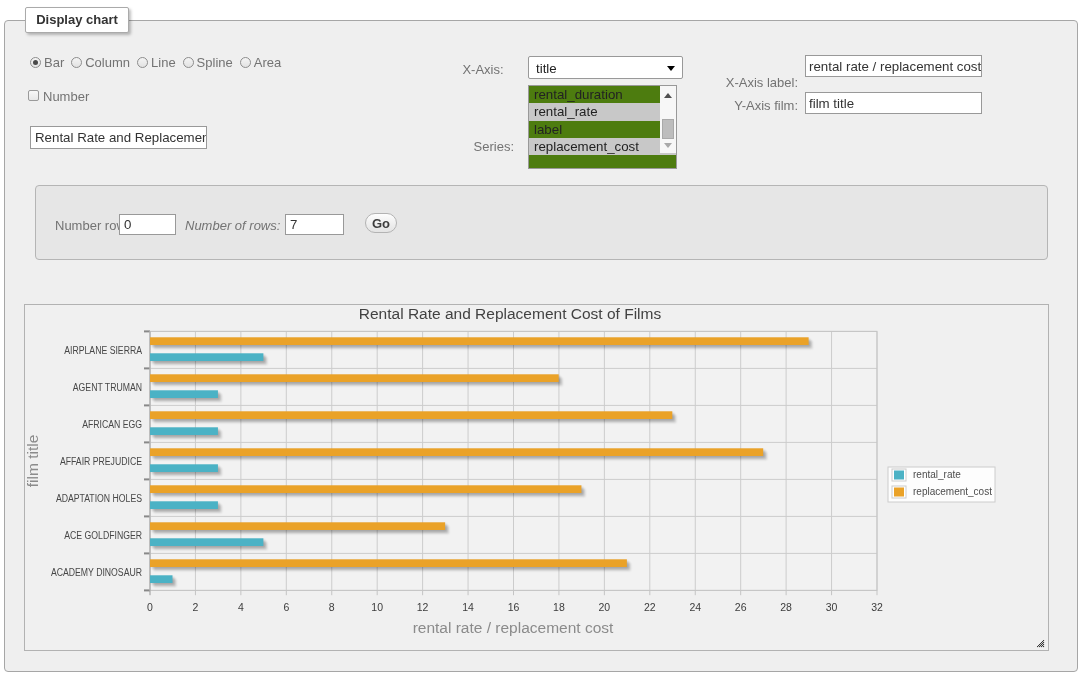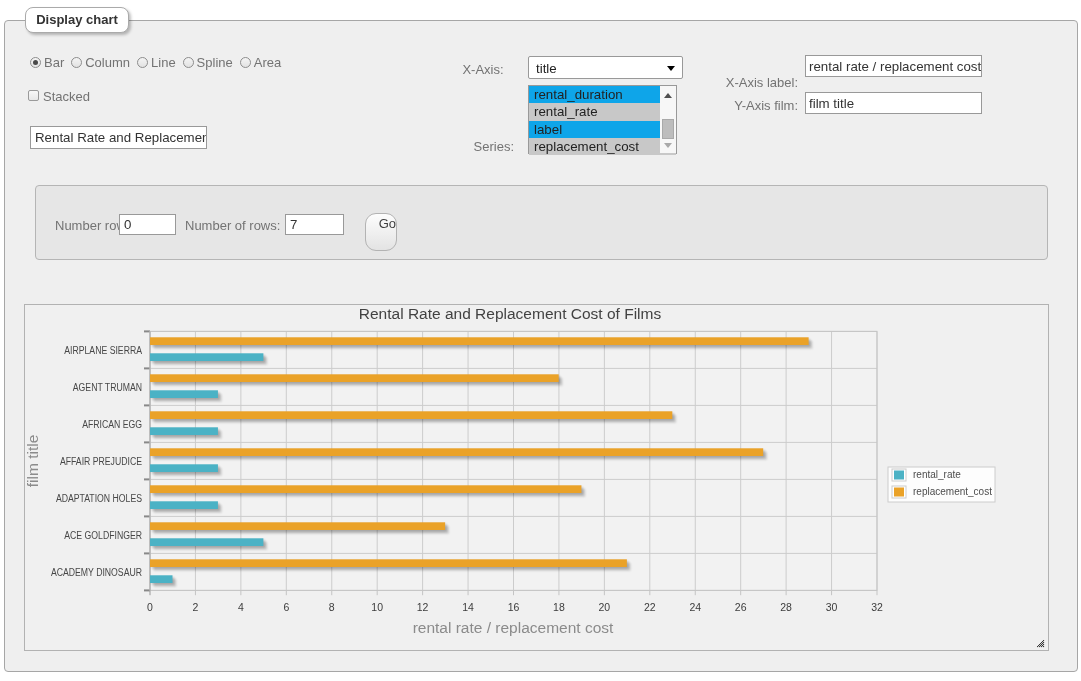--- a/index.html
+++ b/index.html
@@ -4,21 +4,21 @@
 <style>
 * { box-sizing: border-box; margin:0; padding:0; }
 html,body { width:1081px; height:681px; background:#fff; font-family:"Liberation Sans", sans-serif; }
 .abs { position:absolute; }
 #fieldset {
   position:absolute; left:4px; top:20px; width:1074px; height:652px;
   background:#efefef; border:1px solid #a6a6a6; border-radius:4px;
 }
 #legend {
   position:absolute; left:25px; top:7px; width:104px; height:26px;
-  background:#fff; border:1px solid #aaa; border-radius:8px;
+  background:#fff; border:1px solid #aaa; border-radius:2px;
   box-shadow:2px 2px 3px rgba(0,0,0,0.25);
   font-size:13px; font-weight:bold; color:#333; line-height:24px; text-align:center;
 }
 label, .lbl { font-size:13px; color:#737373; }
 
 .radio {
   -webkit-appearance:none; appearance:none; width:11px; height:11px;
   border:1px solid #8d8d8d; border-radius:50%; background:linear-gradient(#f4f4f4,#e2e2e2);
   position:relative; vertical-align:-1px; margin:0 3px 0 0; display:inline-block;
 }
@@ -41,57 +41,57 @@
   background:#fff; border:1px solid #999; border-radius:2px;
   font-size:13.3px; color:#222; line-height:23px; padding-left:7px;
 }
 #xaxis-select .arrow {
   position:absolute; right:7px; top:9px; width:0; height:0;
   border-left:4px solid transparent; border-right:4px solid transparent;
   border-top:5px solid #000;
 }
 
 #series-list {
-  position:absolute; left:528px; top:85px; width:149px; height:69px;
-  background:#0ea5e9; border:1px solid #999;
+  position:absolute; left:528px; top:85px; width:149px; height:84px;
+  background:#4d7c0f; border:1px solid #999;
 }
 #series-list .item { height:17.25px; line-height:17.25px; font-size:13.3px; color:#222; padding-left:5px; white-space:nowrap; overflow:hidden; }
 #series-list .sel { background:#c8c8c8; }
 #sb { position:absolute; right:0; top:0; width:16px; height:67px; background:#f7f7f7; }
 #sb .thumb { position:absolute; left:2px; top:33px; width:12px; height:20px; background:#bdbdbd; border:1px solid #a9a9a9; }
 #sb .up { position:absolute; left:4px; top:7px; width:0; height:0; border-left:4px solid transparent; border-right:4px solid transparent; border-bottom:5px solid #505050; }
 #sb .dn { position:absolute; left:4px; bottom:5px; width:0; height:0; border-left:4px solid transparent; border-right:4px solid transparent; border-top:5px solid #a9a9a9; }
 
 #panel {
   position:absolute; left:35px; top:185px; width:1013px; height:75px;
   background:#e6e6e6; border:1px solid #b5b5b5; border-radius:4px;
 }
 #gobtn {
-  position:absolute; left:365px; top:213px; width:32px; height:38px;
+  position:absolute; left:365px; top:213px; width:32px; height:20px;
   border:1px solid #b3b3b3; border-radius:11px;
   background:linear-gradient(#fdfdfd,#e3e3e3);
-  font-size:13px; font-weight:normal; color:#3d3d3d; text-align:right; line-height:20px;
+  font-size:13px; font-weight:bold; color:#3d3d3d; text-align:center; line-height:20px;
 }
 
 #chart {
   position:absolute; left:24px; top:304px; width:1025px; height:347px;
   background:#f0f0f0; border:1px solid #b2b2b2;
 }
 </style>
 </head>
 <body>
 <div id="fieldset"></div>
 <div id="legend">Display chart</div>
 
 <div class="abs" style="left:30px; top:53px; white-space:nowrap;">
   <input type="radio" class="radio" checked="" style=""><span class="lbl">Bar</span><span style="display:inline-block;width:7px"></span><input type="radio" class="radio" style=""><span class="lbl">Column</span><span style="display:inline-block;width:7px"></span><input type="radio" class="radio" style=""><span class="lbl">Line</span><span style="display:inline-block;width:7px"></span><input type="radio" class="radio" style=""><span class="lbl">Spline</span><span style="display:inline-block;width:7px"></span><input type="radio" class="radio" style=""><span class="lbl">Area</span>
 </div>
 
 <div class="abs" style="left:28px; top:87px;">
-  <input type="checkbox" class="chk" style=""><span class="lbl">Stacked</span>
+  <input type="checkbox" class="chk" style=""><span class="lbl">Number</span>
 </div>
 
 <input type="text" class="abs" style="left: 30px; top: 126px; width: 177px; height: 23px; padding-left: 4px;" value="Rental Rate and Replacement Cost of Films">
 
 <div class="abs lbl" style="left:440px; top:61.5px; width:86px; text-align:center;">X-Axis:</div>
 <div id="xaxis-select">title<span class="arrow"></span></div>
 
 <div class="abs lbl" style="left:428px; top:138.5px; width:86px; text-align:right;">Series:</div>
 <div id="series-list">
   <div class="item">rental_duration</div>
@@ -106,21 +106,21 @@
 </div>
 
 <div class="abs lbl" style="left:700px; top:75px; width:98px; text-align:right;">X-Axis label:</div>
 <input type="text" class="abs" style="left: 805px; top: 55px; width: 177px;" value="rental rate / replacement cost">
 <div class="abs lbl" style="left:700px; top:97.5px; width:98px; text-align:right;">Y-Axis film:</div>
 <input type="text" class="abs" style="left: 805px; top: 92px; width: 177px;" value="film title">
 
 <div id="panel"></div>
 <div class="abs lbl" style="left:55px; top:218px;">Number row:</div>
 <input type="text" class="abs" style="left: 119px; top: 213.5px; width: 57px; height: 21px; padding-left: 4px;" value="0">
-<div class="abs lbl" style="left:185px; top:218px;">Number of rows:</div>
+<div class="abs lbl" style="left:185px; top:218px;font-style:italic;">Number of rows:</div>
 <input type="text" class="abs" style="left: 285px; top: 213.5px; width: 59px; height: 21px; padding-left: 4px;" value="7">
 <div id="gobtn">Go</div>
 
 <div id="chart"></div>
 <svg class="abs" style="left:0; top:0;" width="1081" height="681" viewBox="0 0 1081 681">
   <defs>
     <filter id="blur1" x="-20%" y="-20%" width="150%" height="150%">
       <feGaussianBlur stdDeviation="0.8"></feGaussianBlur>
     </filter>
   </defs>

